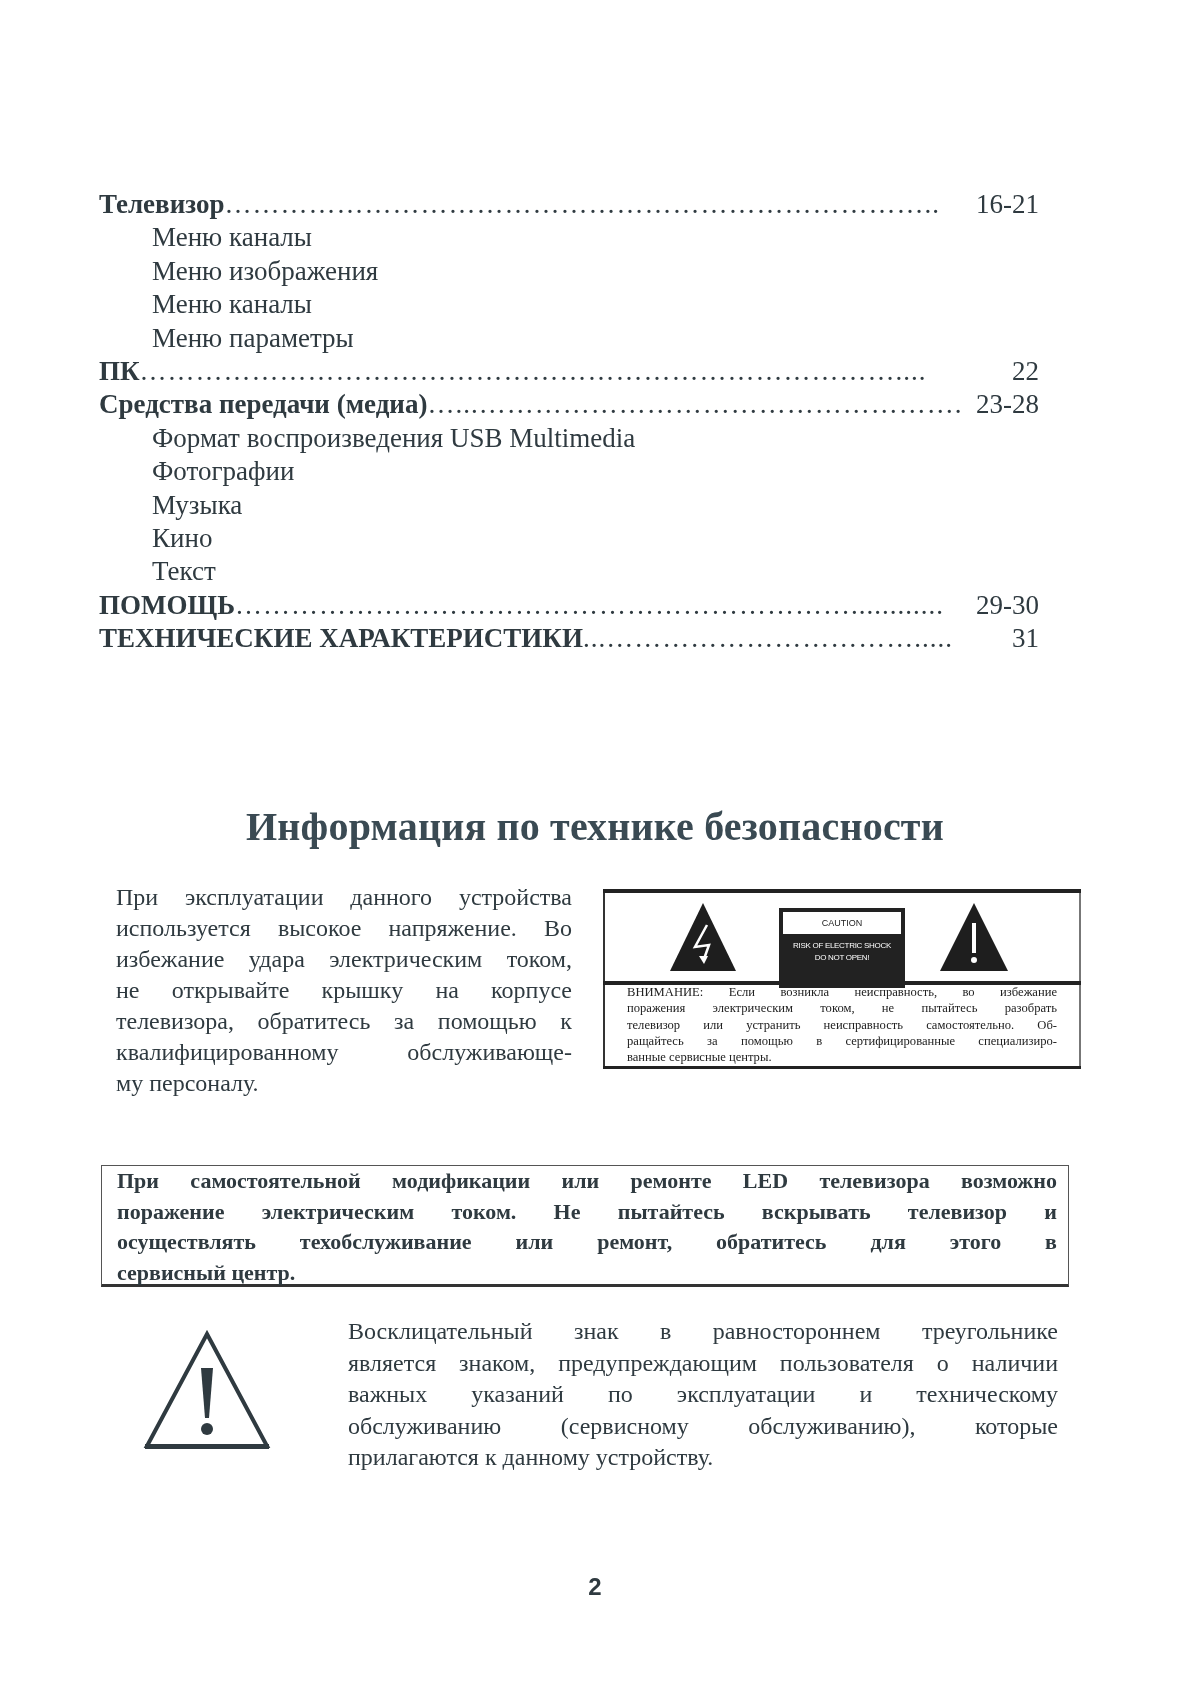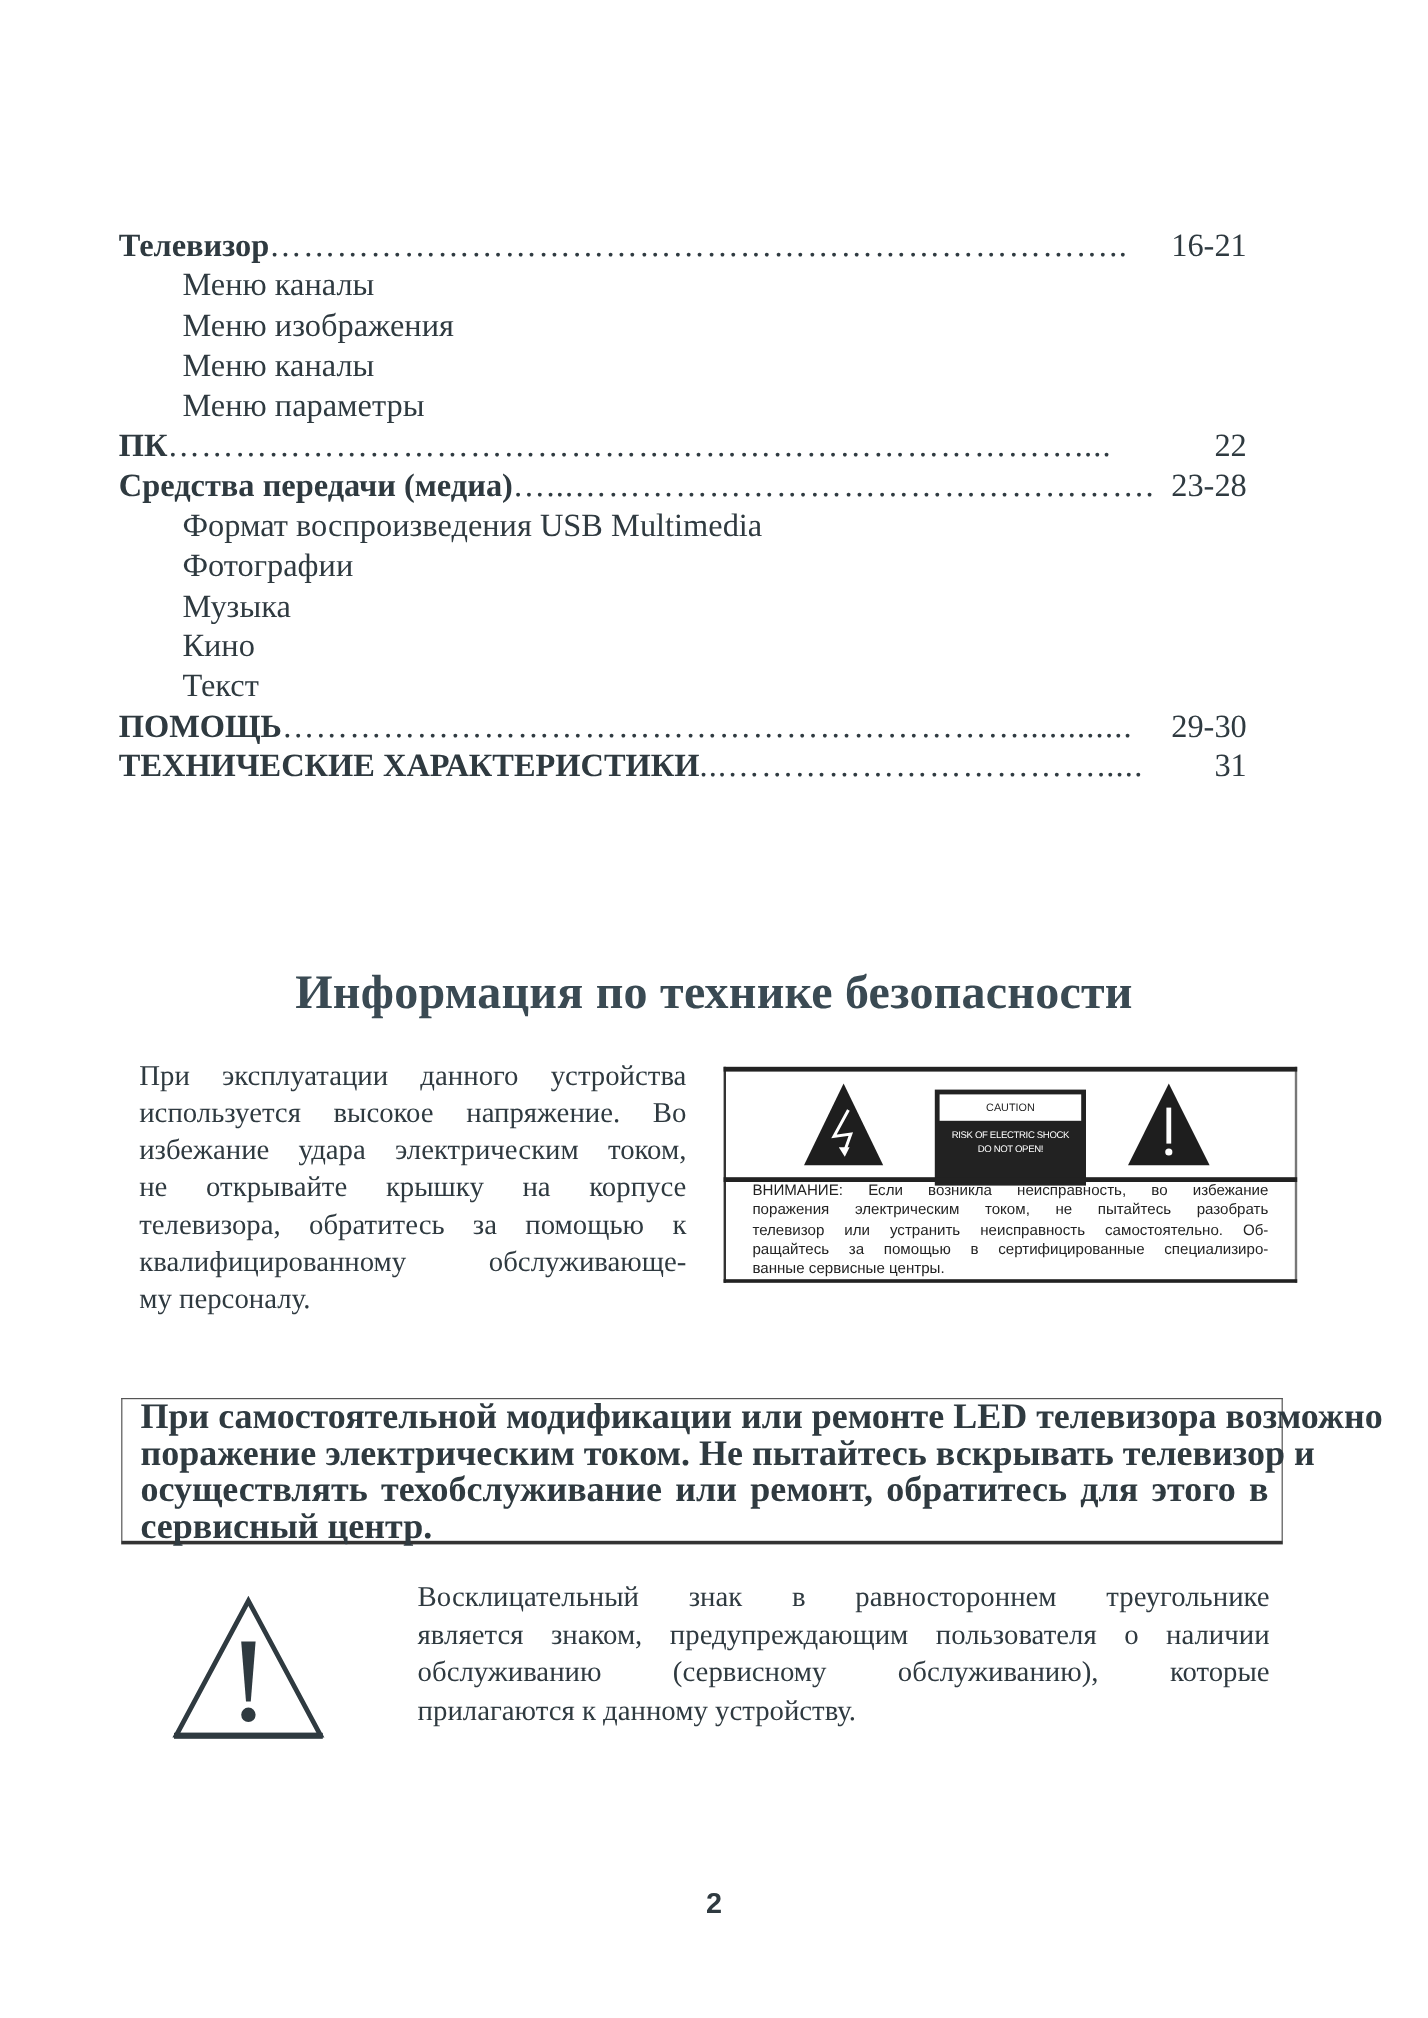--- a/index.html
+++ b/index.html
@@ -29,26 +29,26 @@
   .caution-box .botbar { position: absolute; left: -2px; top: 177px; width: 478px; height: 3px; background: #222; }
   .caution-box .tri-left { position: absolute; left: 63px; top: 12px; }
   .caution-box .tri-right { position: absolute; left: 333px; top: 12px; }
   .caution-label { position: absolute; left: 174px; top: 19px; width: 126px; height: 80px;
                    background: #222; color: #fff; font-family: "Liberation Sans", sans-serif; }
   .caution-label .head { position: absolute; left: 4px; top: 4px; width: 118px; height: 22px; background: #fff;
                          color: #222; font-size: 9px; text-align: center; line-height: 22px; }
   .caution-label .risk { position: absolute; left: 0; top: 32px; width: 126px; text-align: center; font-size: 8px; line-height: 12px; letter-spacing: -0.3px; }
   .caution-text { position: absolute; left: 22px; top: 95px; width: 430px; font-family: "Liberation Sans", sans-serif;
                   font-size: 12.6px; line-height: 16.3px; color: #222; }
-  .caution-text span { display: block; text-align: justify; text-align-last: justify; }
+  .caution-text span { display: block; text-align: justify; text-align-last: justify; font-family: Liberation Serif, serif; }
   .caution-text span.last { text-align-last: left; }
 
   .warn-box { position: absolute; left: 101px; top: 1165px; width: 968px; height: 122px;
               border: 1.5px solid #555; border-bottom: 3px solid #333; box-sizing: border-box; }
-  .warn-box .txt { position: absolute; left: 15px; top: 0px; width: 940px; font-size: 30px; font-weight: bold;
+  .warn-box .txt { position: absolute; left: 15px; top: 0px; width: 940px; font-size: 22px; font-weight: bold;
                    line-height: 30.5px; color: #2f3a40; }
   .warn-box .txt span { display: block; text-align: justify; text-align-last: justify; white-space: nowrap; }
   .warn-box .txt span.last { text-align-last: left; }
 
   .excl-icon { position: absolute; left: 143px; top: 1330px; }
   .excl-text { position: absolute; left: 348px; top: 1316px; width: 710px; font-size: 24px; line-height: 31.5px; }
   .excl-text span { display: block; text-align: justify; text-align-last: justify; white-space: nowrap; }
   .excl-text span.last { text-align-last: left; }
 
   .page-num { position: absolute; left: 0; top: 1573px; width: 1190px; text-align: center;
@@ -152,17 +152,18 @@
 
 <svg class="excl-icon" width="128" height="122" viewBox="0 0 128 122">
   <polygon points="64,4 124,116 4,116" fill="none" stroke="#2f3a40" stroke-width="4" stroke-linejoin="miter"></polygon>
   <rect x="2" y="114" width="124" height="5" fill="#2f3a40"></rect>
   <polygon points="58,38 70,38 66,88 62,88" fill="#2f3a40"></polygon>
   <circle cx="64" cy="99" r="6" fill="#2f3a40"></circle>
 </svg>
 <div class="excl-text">
   <span>Восклицательный знак в равностороннем треугольнике</span>
   <span>является знаком, предупреждающим пользователя о наличии</span>
+  <span>важных указаний по эксплуатации и техническому</span>
   <span>обслуживанию (сервисному обслуживанию), которые</span>
   <span class="last">прилагаются к данному устройству.</span>
 </div>
 
 <div class="page-num">2</div>
 
 </body></html>

